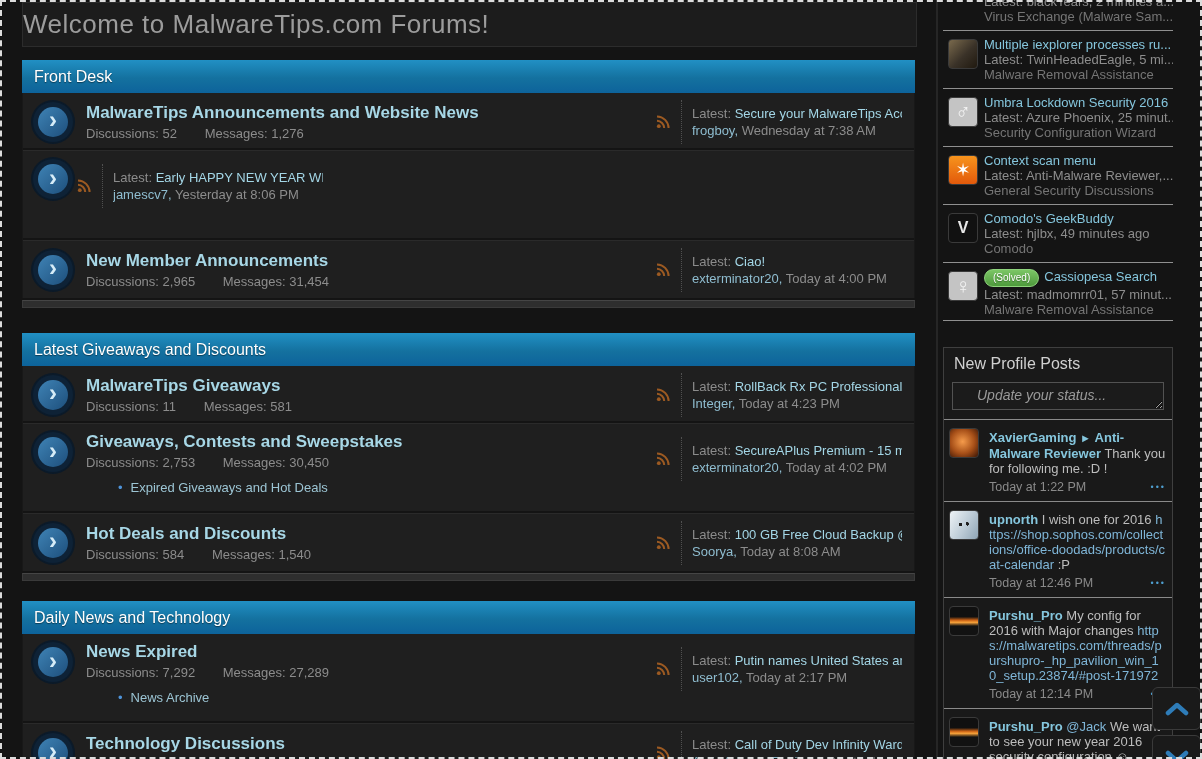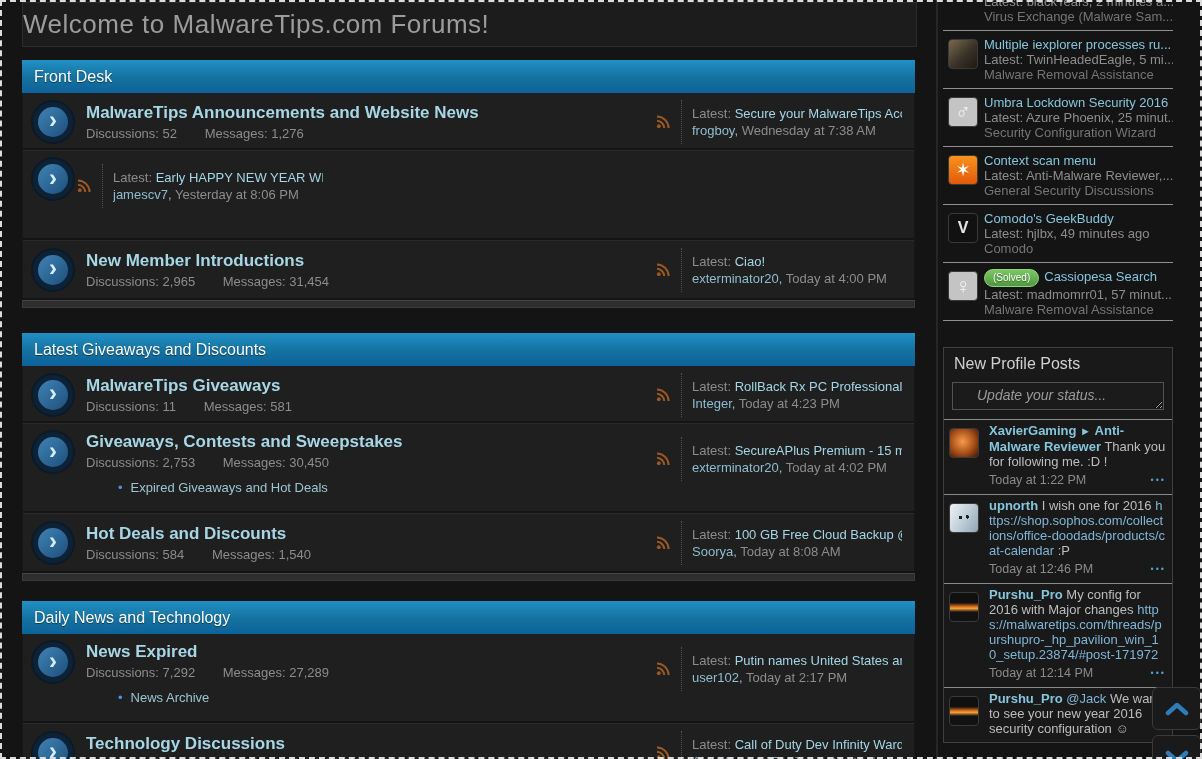--- a/index.html
+++ b/index.html
@@ -63,21 +63,21 @@
     border:1px solid #8fd57c;border-radius:9px;color:#fff;font-size:10px;padding:0 8px 1px 8px;
     margin-right:5px;text-shadow:0 1px 1px rgba(0,0,0,.35);}
   
   .profile-box{position:absolute;left:943px;top:347px;width:230px;border:1px solid #3f3f3f;
     background:#191919;box-sizing:border-box;}
   .profile-heading{padding:7px 10px;font-size:16px;color:#d0d0d0;}
   .status-input{display:block;width:212px;height:28px;margin:2px 16px 9px 8px;background:#1b1b1b;
     border:1px solid #525252;color:#c5c5c5;font-size:14px;padding:4px 24px;box-sizing:border-box;
     font-family:inherit;}
   .status-input::placeholder{color:#9a9a9a;font-style:italic;}
-  .ppost{position:relative;border-top:1px solid #8a8a8a;padding:3px 6px 6px 6px;}
+  .ppost{position:relative;border-top:1px solid #8a8a8a;padding:10px 6px 6px 6px;}
   .pavatar{position:absolute;left:5px;top:8px;width:30px;height:30px;border-radius:4px;
     border:1px solid #3a3a3a;box-sizing:border-box;}
   .av-xavier{background:radial-gradient(circle at 45% 45%,#f59b4b,#a64f18 55%,#3a1505);}
   .av-bear{background:
     radial-gradient(circle at 38% 48%,#1d1d1d 7%,transparent 8%),
     radial-gradient(circle at 62% 46%,#1d1d1d 7%,transparent 8%),
     linear-gradient(120deg,#eef3f6,#bccbd6 55%,#8fa5b5);}
   .av-purshu{background:linear-gradient(180deg,#101010 35%,#c96014 47%,#f8a23a 55%,#121212 68%);}
   .pbody{margin-left:39px;font-size:13px;line-height:15px;color:#bdbdbd;}
   .puser{color:#85c6dd;font-weight:bold;}
@@ -160,21 +160,21 @@
         </div>
       </div>
     </div>
     <div class="frow">
       <div class="node-icon">
           <div class="node-inner">
             <span class="node-chev">›</span>
           </div>
         </div>
       <div class="fmain">
-        <a class="ftitle">New Member Introductions</a>
+        <a class="ftitle">New Member Announcements</a>
         <div class="fstats">
           <span>Discussions:</span>
           <span class="sval">2,965</span>
           <span>Messages:</span>
           <span>31,454</span>
         </div>
       </div>
       <div class="flatest">
         <span class="rss">
             <svg width="14" height="14" viewBox="0 0 14 14">

